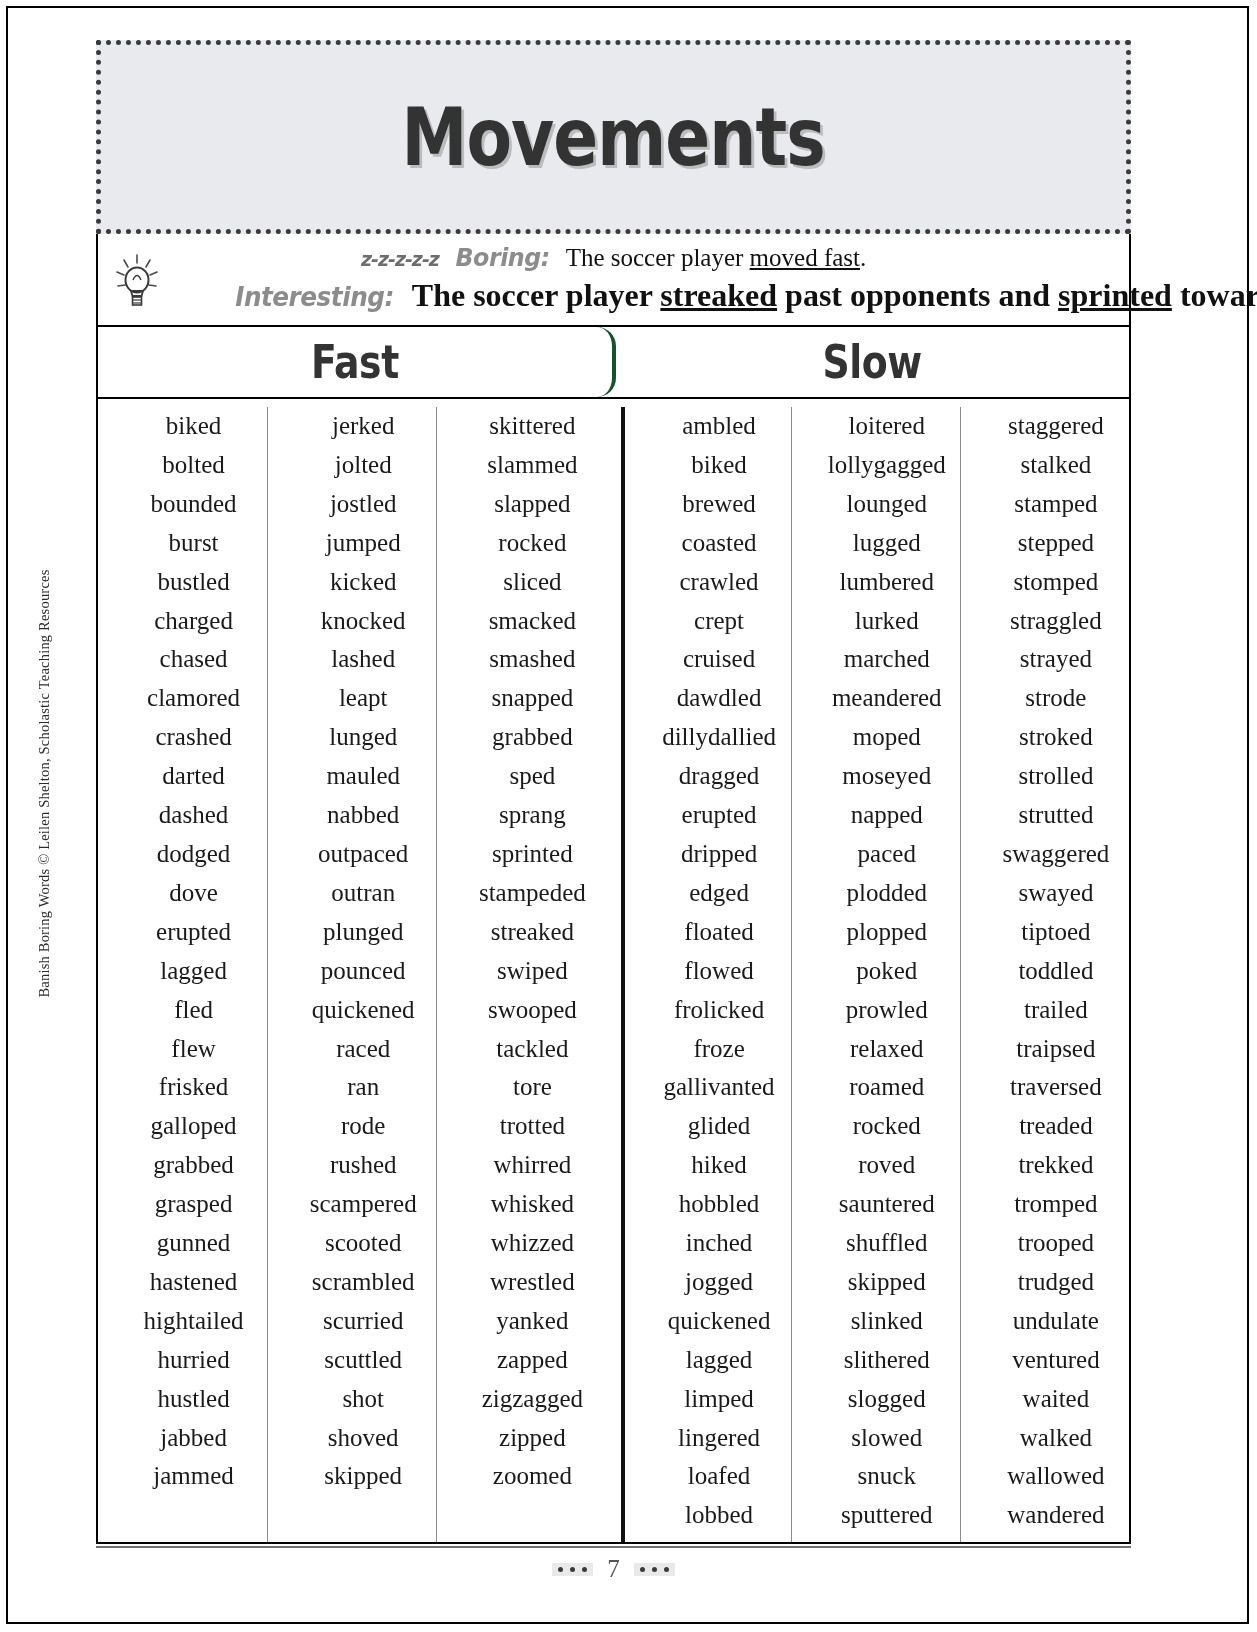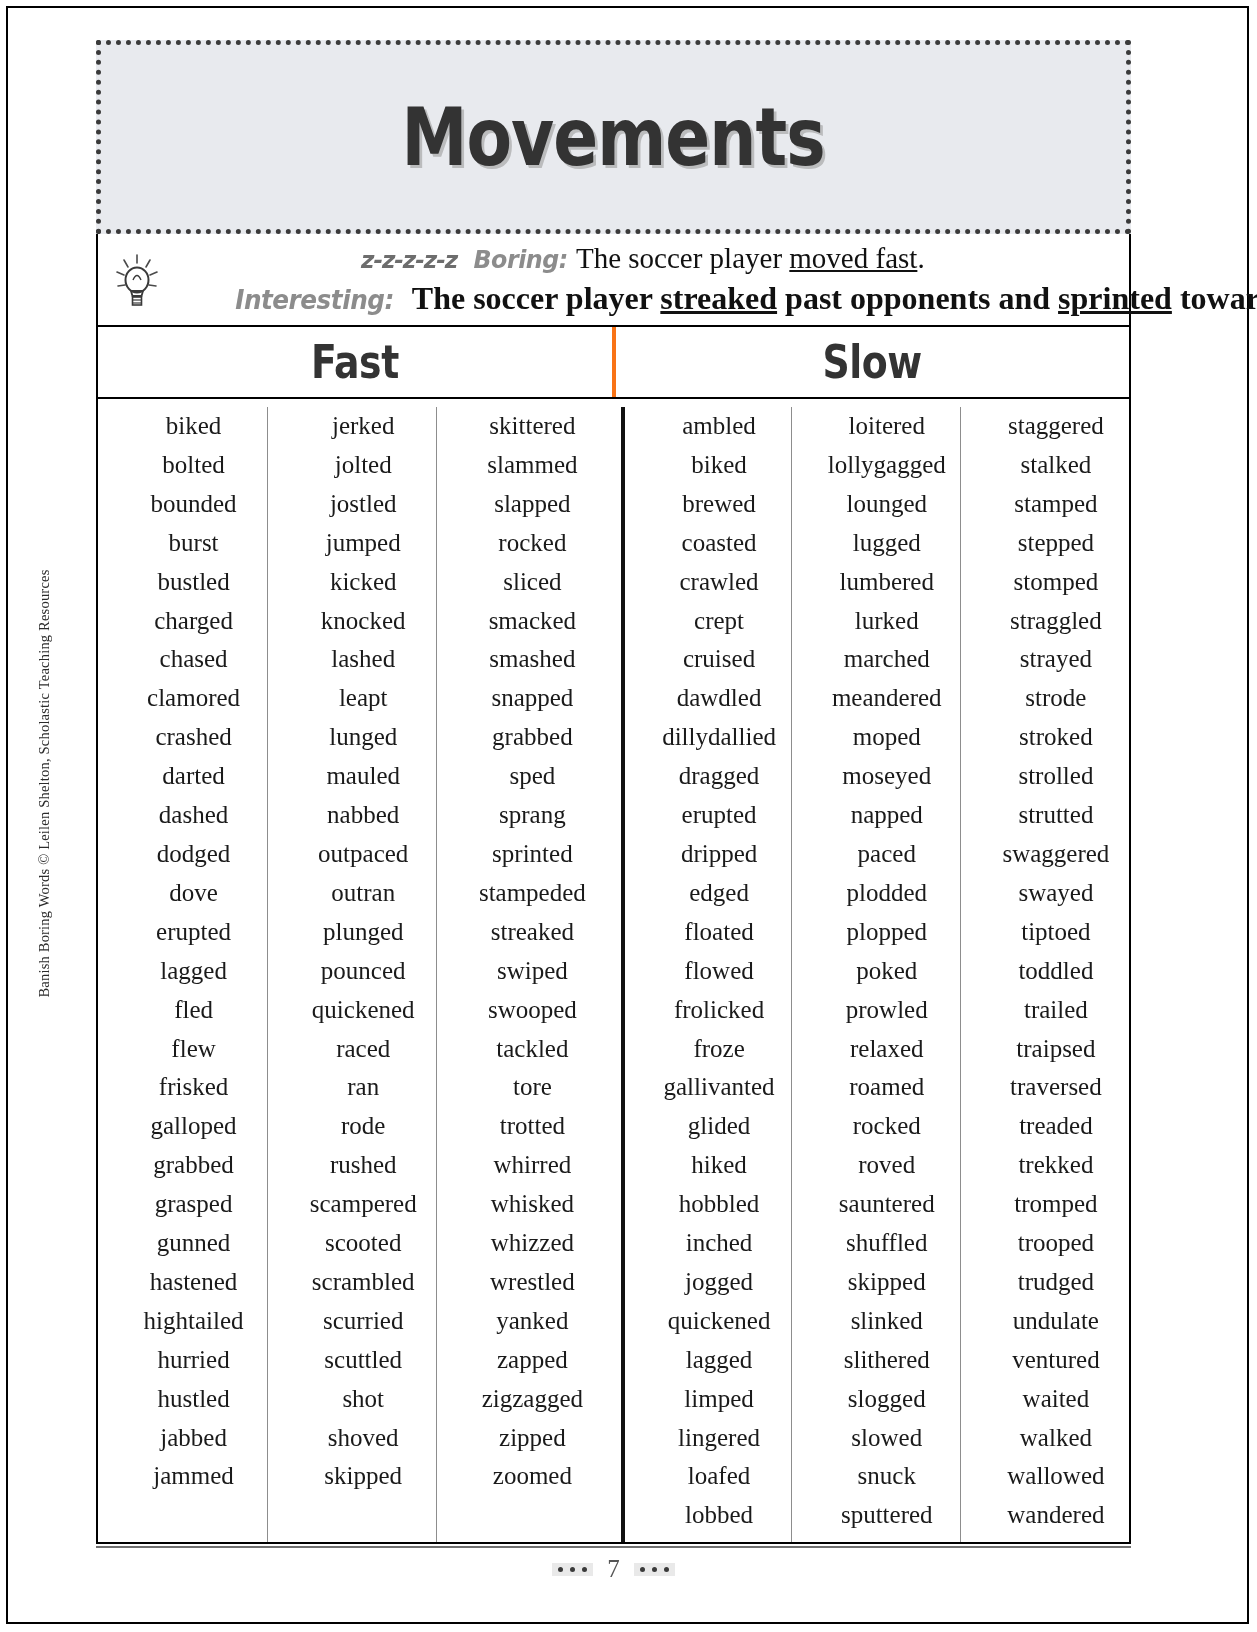--- a/index.html
+++ b/index.html
@@ -99,40 +99,41 @@
     white-space: nowrap;
     font-size: 23px;
   }
   .ex-line.boring { text-align: left; padding-left: 195px; }
   .ex-line.interesting { text-align: left; padding-left: 65px; }
 
   .zzz {
     font-family: "DejaVu Sans", sans-serif;
     font-weight: bold;
     font-style: italic;
-    font-size: 23px;
+    font-size: 19px;
     color: #6d6d6d;
     letter-spacing: -1px;
     margin-right: 8px;
   }
   .label-boring, .label-interesting {
     font-family: "DejaVu Sans", sans-serif;
     font-weight: bold;
     font-style: italic;
     font-size: 25px;
     color: #8c8c8c;
     letter-spacing: -0.5px;
     transform: scaleX(0.95);
     display: inline-block;
   }
   .label-interesting { font-size: 26px; }
   .sentence-boring {
     font-family: "Liberation Serif", serif;
-    font-size: 29px;
+    font-size: 25px;
     color: #111;
+    margin-left: 8px;
   }
   .sentence-interesting {
     font-family: "Liberation Serif", serif;
     font-weight: bold;
     font-size: 32px;
     color: #111;
     margin-left: 8px;
   }
   .u { text-decoration: underline; }
 
@@ -144,21 +145,21 @@
     box-sizing: border-box;
     height: 72px;
     display: flex;
   }
   .header-cell {
     flex: 1 1 50%;
     display: flex;
     align-items: center;
     justify-content: center;
   }
-  .header-cell.left { border-right: 4px solid #f97316; }
+  .header-cell.left { border-right: 4px solid #14532d; border-radius: 19px; }
   .header-text {
     font-family: "DejaVu Sans", sans-serif;
     font-weight: bold;
     font-size: 42px;
     color: #333333;
     transform: scaleX(0.90) scaleY(1.10);
     letter-spacing: -0.5px;
   }
 
   

